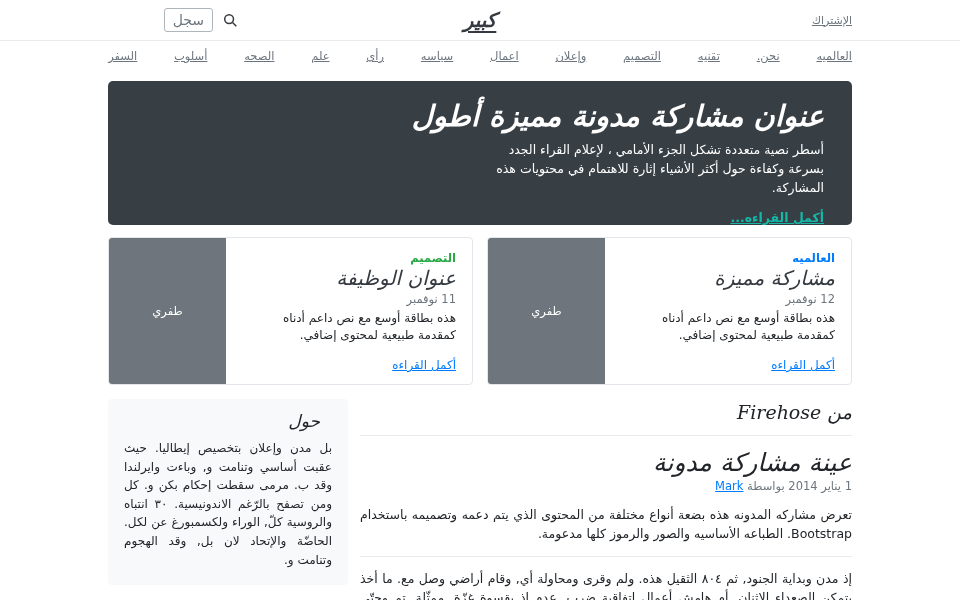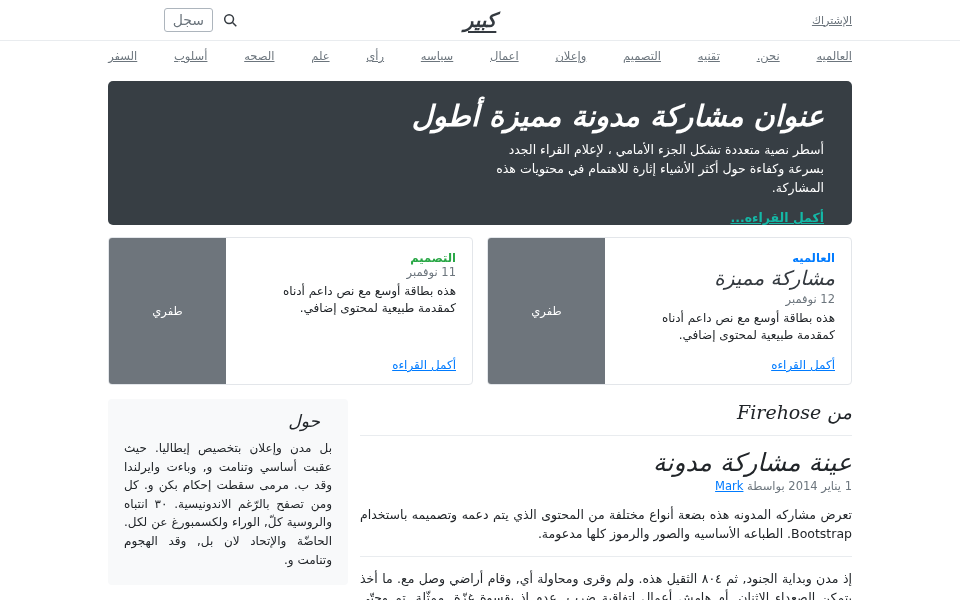--- a/index.html
+++ b/index.html
@@ -148,20 +148,21 @@
         <span class="card-date">12 نوفمبر</span>
         <p class="card-text">هذه بطاقة أوسع مع نص داعم أدناه كمقدمة طبيعية لمحتوى إضافي.</p>
         <a class="card-link">أكمل القراءه</a>
       </div>
       <div class="thumb">طفري</div>
     </div>
 
     <div class="card">
       <div class="card-body">
         <span class="card-category cat-success">التصميم</span>
+        <h3 class="card-title">عنوان الوظيفة</h3>
         <span class="card-date">11 نوفمبر</span>
         <p class="card-text">هذه بطاقة أوسع مع نص داعم أدناه كمقدمة طبيعية لمحتوى إضافي.</p>
         <a class="card-link">أكمل القراءه</a>
       </div>
       <div class="thumb">طفري</div>
     </div>
 
   </div>
 
   <div class="main-row">

